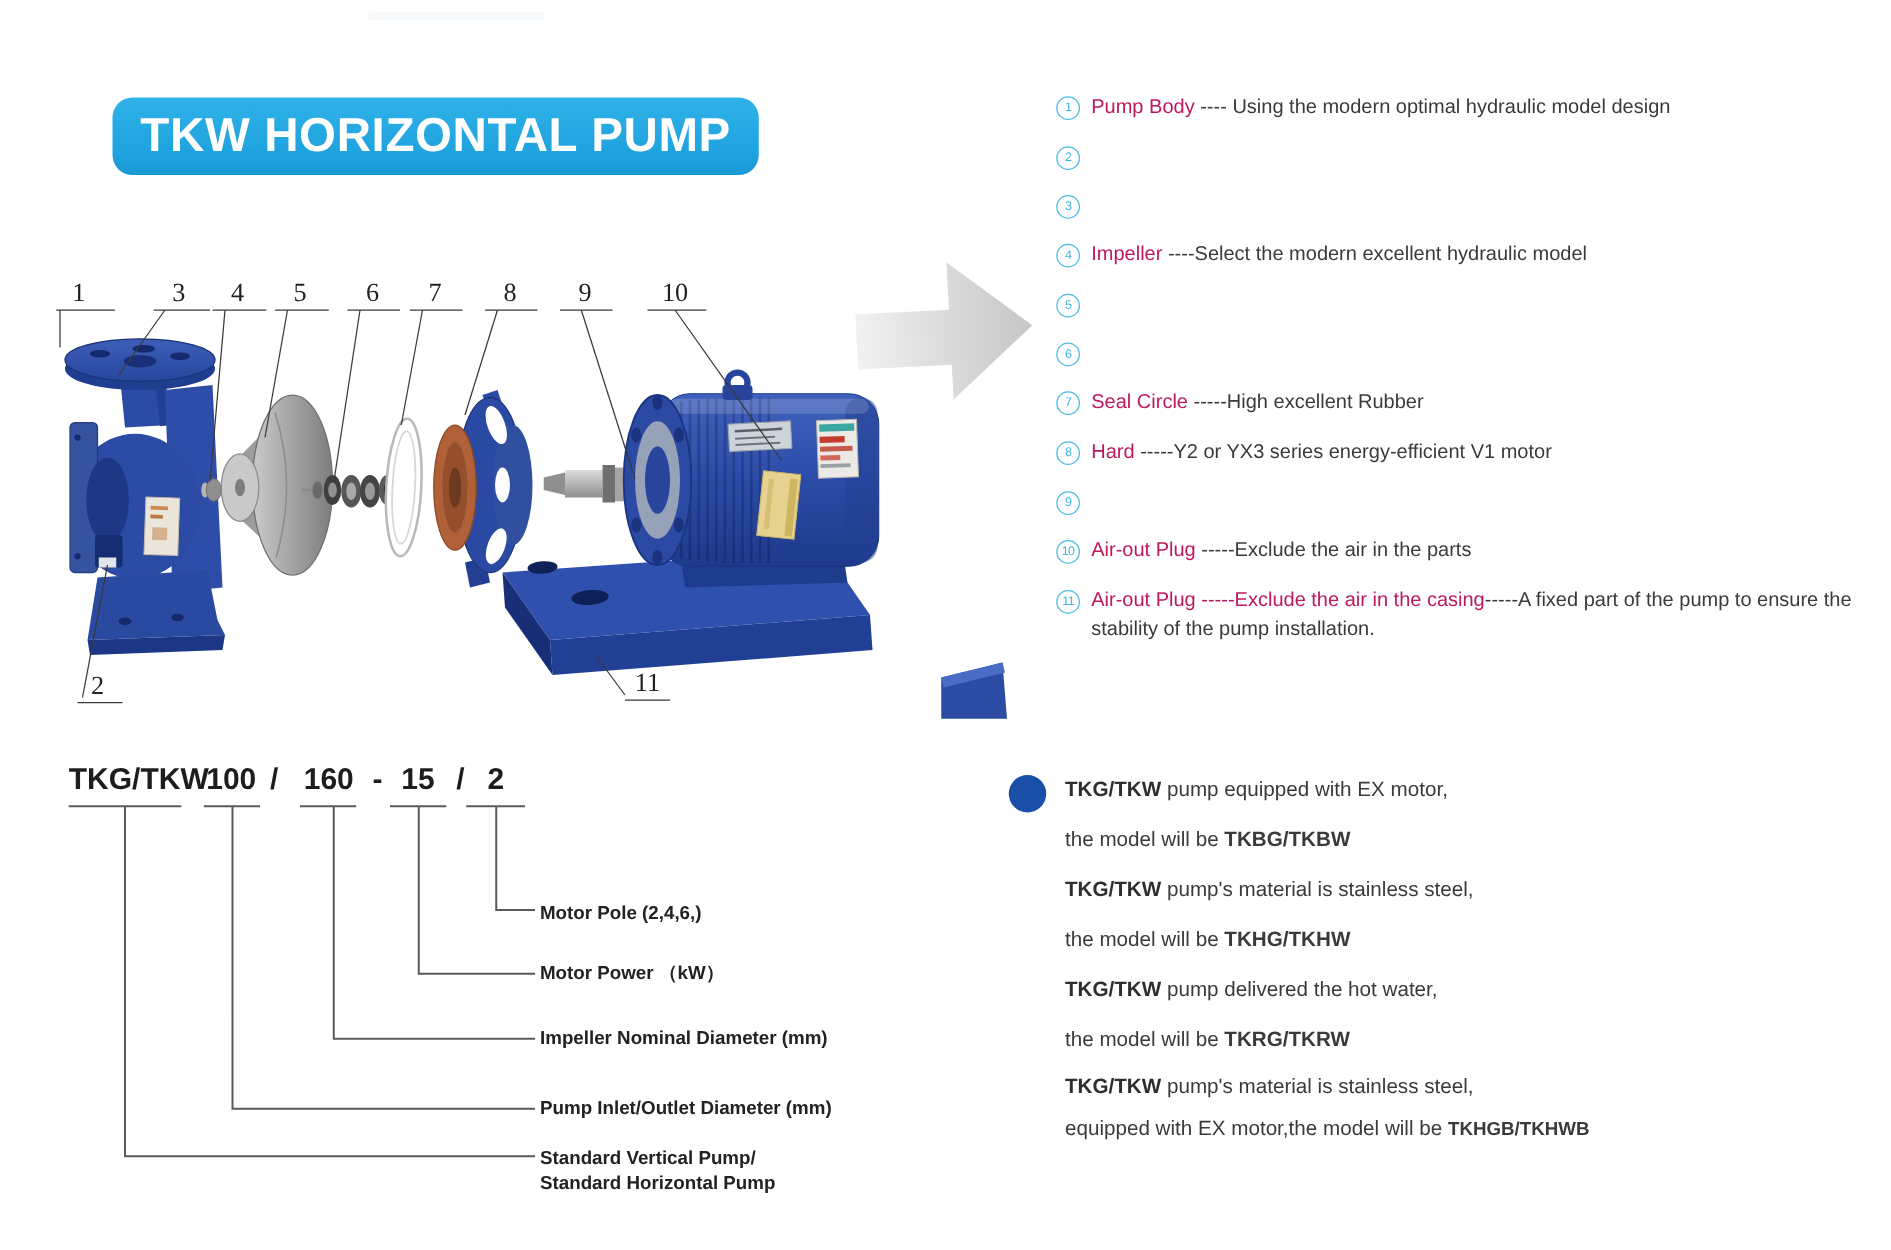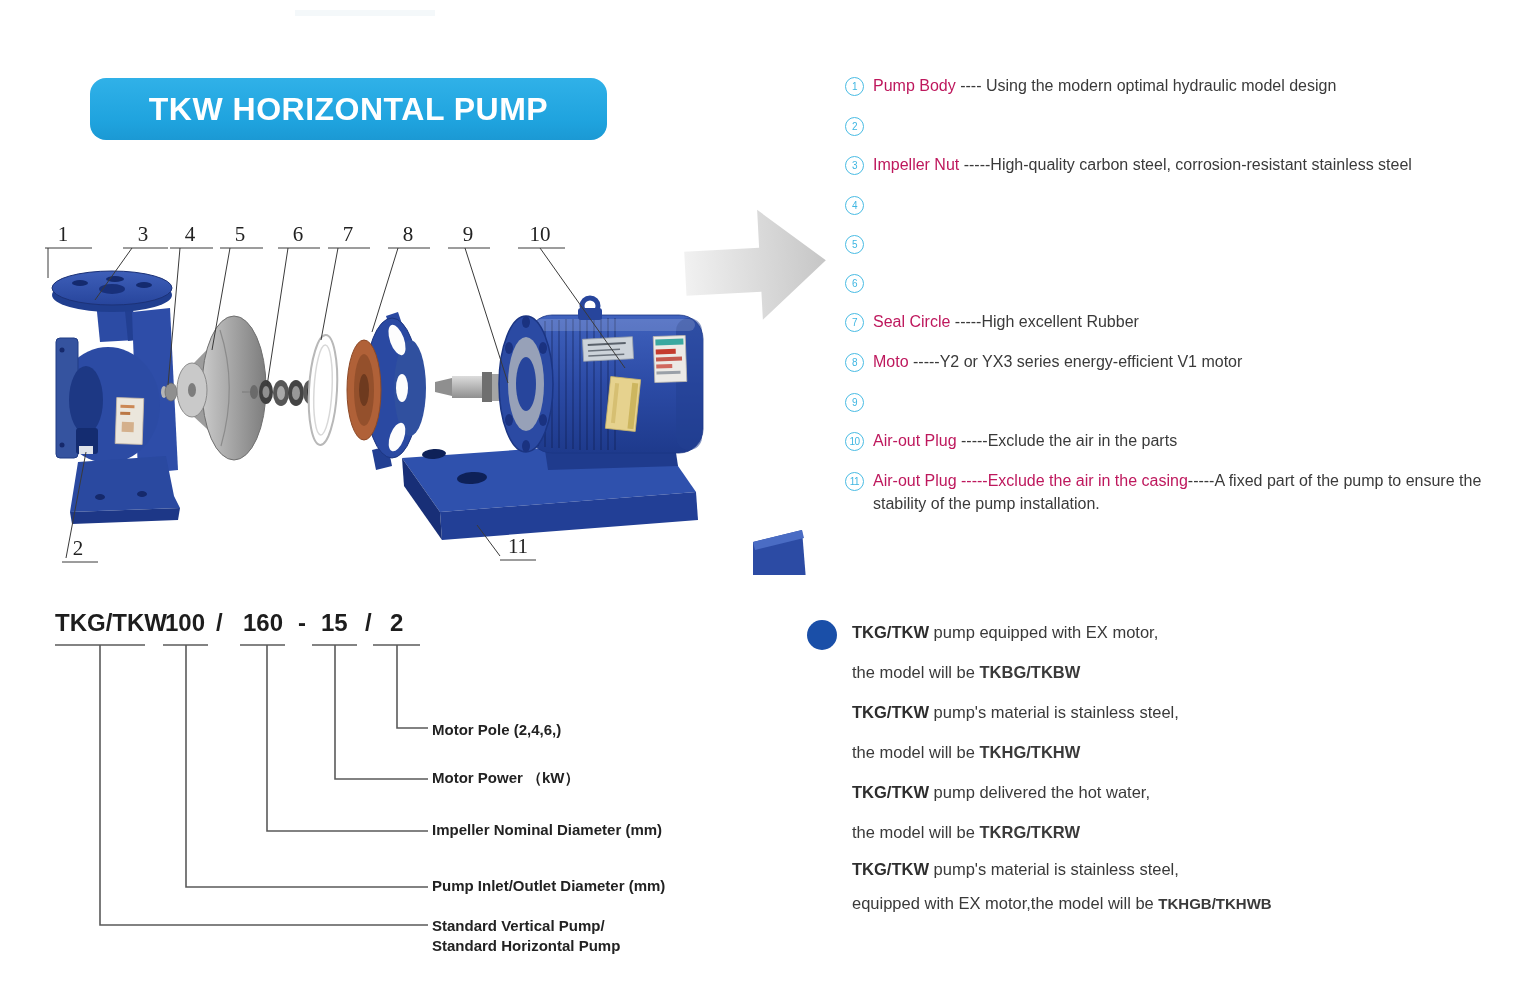--- a/index.html
+++ b/index.html
@@ -6,21 +6,21 @@
   .page{position:relative;width:1513px;height:1000px;background:#ffffff;
         font-family:"Liberation Sans",sans-serif;overflow:hidden;}
 
   
   .top-smudge{position:absolute;left:295px;top:10px;width:140px;height:6px;background:#f4f8fa;}
 
   
   .banner{position:absolute;left:90px;top:78px;width:517px;height:62px;border-radius:16px;
           background:linear-gradient(180deg,#30b1e8 0%,#1fa3de 70%,#1b99d4 100%);
           display:flex;align-items:center;justify-content:center;}
-  .banner span{color:#ffffff;font-weight:bold;font-size:32px;letter-spacing:.5px;}
+  .banner span{color:#ffffff;font-weight:bold;font-size:38px;letter-spacing:.5px;}
 
   
   .diagram{position:absolute;left:20px;top:200px;}
   .model-svg{position:absolute;left:40px;top:595px;}
   .callout-num{font-family:"Liberation Serif",serif;font-size:21px;fill:#222;}
   .mc-head{font-family:"Liberation Sans",sans-serif;font-weight:bold;font-size:24px;fill:#1d1d1d;}
   .mc-label{font-family:"Liberation Sans",sans-serif;font-weight:bold;font-size:15px;fill:#222;}
 
   
   .plist{position:absolute;left:845px;top:74px;width:650px;}
@@ -266,38 +266,38 @@
   <div class="plist">
     <div class="pitem">
       <span class="pnum">1</span>
       <span><span class="pname">Pump Body</span><span class="psep"> ---- </span><span class="pdesc">Using the modern optimal hydraulic model design</span></span>
     </div>
     <div class="pitem">
       <span class="pnum">2</span>
     </div>
     <div class="pitem">
       <span class="pnum">3</span>
-      <span><span class="pname">Impeller Nut</span><span class="psep"> -----</span><span class="pdesc">High-quality carbon steel, corrosion-resistant stainless steel</span></span>
     </div>
     <div class="pitem">
       <span class="pnum">4</span>
+      <span><span class="pname">Impeller</span><span class="psep"> ----</span><span class="pdesc">Select the modern excellent hydraulic model</span></span>
     </div>
     <div class="pitem">
       <span class="pnum">5</span>
     </div>
     <div class="pitem">
       <span class="pnum">6</span>
     </div>
     <div class="pitem">
       <span class="pnum">7</span>
       <span><span class="pname">Seal Circle</span><span class="psep"> -----</span><span class="pdesc">High excellent Rubber</span></span>
     </div>
     <div class="pitem">
       <span class="pnum">8</span>
-      <span><span class="pname">Moto</span><span class="psep"> -----</span><span class="pdesc">Y2 or YX3 series energy-efficient V1 motor</span></span>
+      <span><span class="pname">Hard</span><span class="psep"> -----</span><span class="pdesc">Y2 or YX3 series energy-efficient V1 motor</span></span>
     </div>
     <div class="pitem">
       <span class="pnum">9</span>
     </div>
     <div class="pitem">
       <span class="pnum">10</span>
       <span><span class="pname">Air-out Plug</span><span class="psep"> -----</span><span class="pdesc">Exclude the air in the parts</span></span>
     </div>
     <div class="pitem">
       <span class="pnum">11</span>

